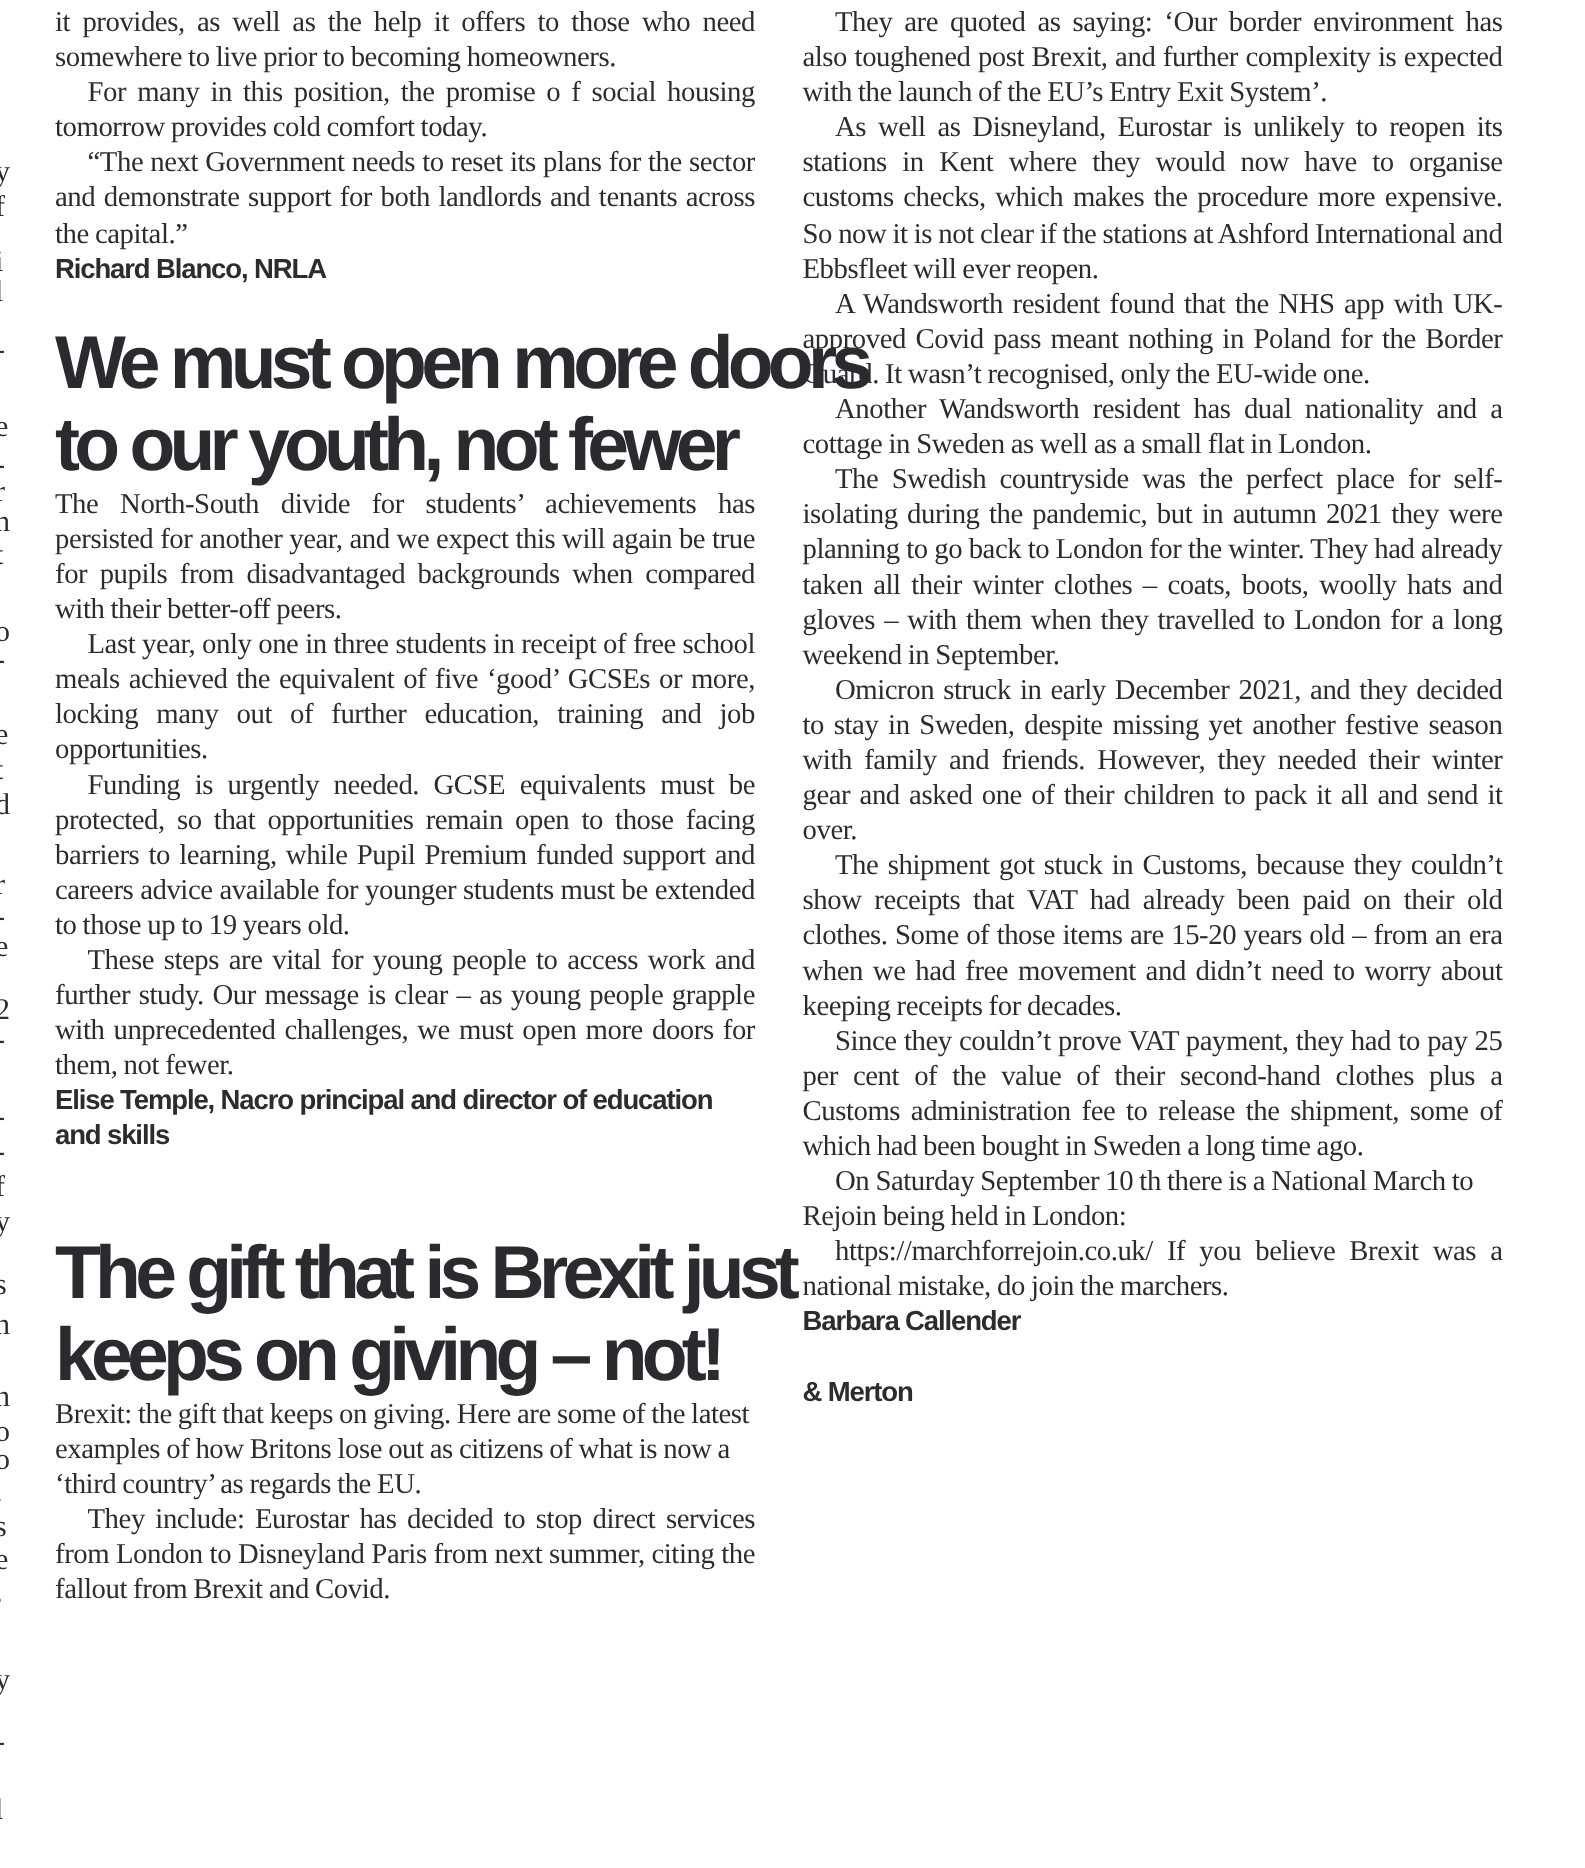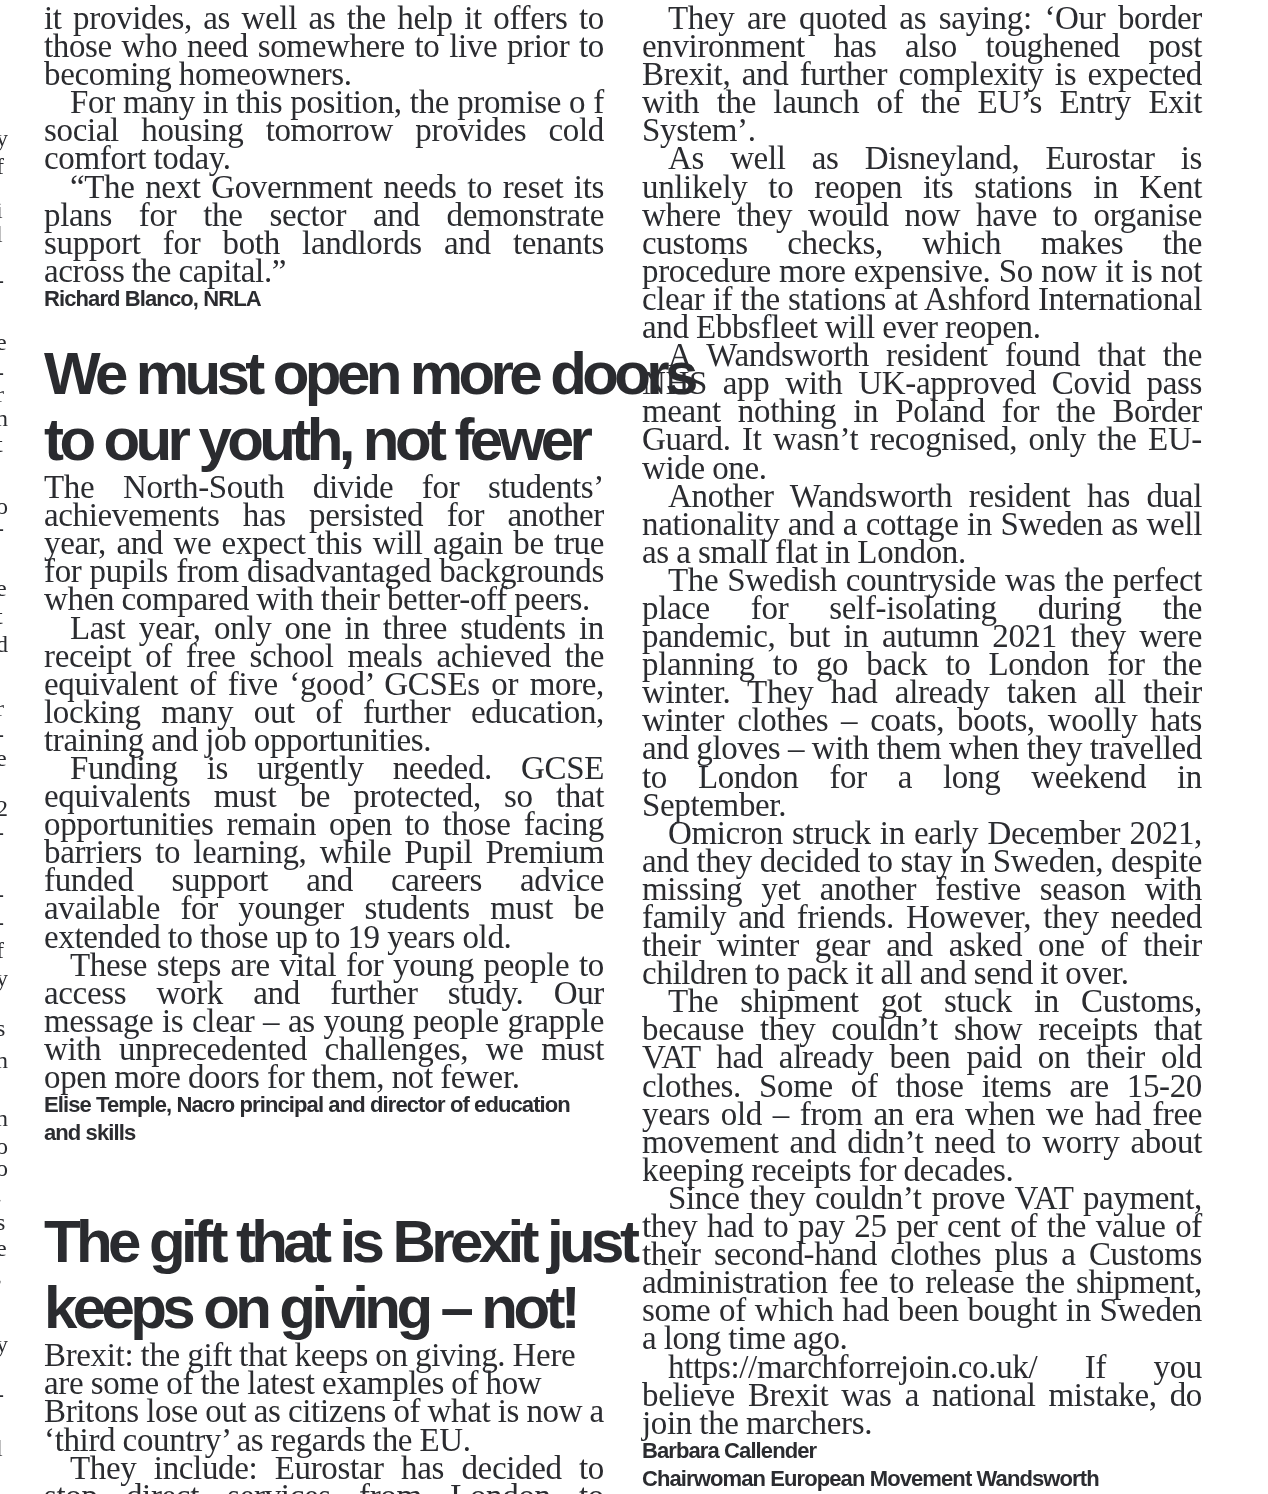--- a/index.html
+++ b/index.html
@@ -3,21 +3,21 @@
 <meta charset="utf-8">
 <style>
   html, body { margin: 0; padding: 0; background: #ffffff; }
   body { width: 1268px; height: 1494px; position: relative; overflow: hidden; color: #2b2c30; }
   .page { position: absolute; left: 0; top: 0; width: 1268px; height: 1494px; }
   .edge { position: absolute; left: 0; top: 0; width: 14px; height: 1494px; overflow: hidden; }
   .edge span { position: absolute; left: -4px; font-family: "Liberation Serif", serif; font-size: 24px; line-height: 28px; color: #2b2c30; }
   .col { position: absolute; top: 4px; width: 560px; }
   .col-left { left: 44px; }
   .col-right { left: 642px; }
-  .p { font-family: "Liberation Serif", serif; font-size: 33px; line-height: 28.1px; margin: 0; text-align: justify; letter-spacing: -0.35px; word-spacing: -0.5px; hyphens: manual; }
+  .p { font-family: "Liberation Serif", serif; font-size: 23px; line-height: 28.1px; margin: 0; text-align: justify; letter-spacing: -0.35px; word-spacing: -0.5px; hyphens: manual; }
   .p.indent { text-indent: 26px; }
   .sig { font-family: "Liberation Sans", sans-serif; font-weight: bold; font-size: 22px; line-height: 28.1px; margin: 0; letter-spacing: -0.9px; transform-origin: left; }
   .headline { font-family: "Liberation Sans", sans-serif; font-weight: bold; font-size: 60px; line-height: 66px; margin: 0; letter-spacing: -4.6px; color: #2a2b2f; white-space: nowrap; }
   .spacer-h1 { height: 28px; }
   .spacer-h2 { height: 62px; }
 </style>
 </head>
 <body>
 
 <div class="page">
@@ -102,21 +102,22 @@
   <div class="col col-right">
     <section>
       <p class="p indent">They are quoted as saying: ‘Our border envi­ronment has also toughened post Brexit, and fur­ther complexity is expected with the launch of the EU’s Entry Exit System’.</p>
       <p class="p indent">As well as Disneyland, Eurostar is unlikely to reopen its stations in Kent where they would now have to organise customs checks, which makes the procedure more expensive. So now it is not clear if the stations at Ashford International and Ebbsfleet will ever reopen.</p>
       <p class="p indent">A Wandsworth resident found that the NHS app with UK-approved Covid pass meant nothing in Poland for the Border Guard. It wasn’t recognised, only the EU-wide one.</p>
       <p class="p indent">Another Wandsworth resident has dual nation­ality and a cottage in Sweden as well as a small flat in London.</p>
       <p class="p indent">The Swedish countryside was the perfect place for self-isolating during the pandemic, but in au­tumn 2021 they were planning to go back to Lon­don for the winter. They had already taken all their winter clothes – coats, boots, woolly hats and gloves – with them when they travelled to London for a long weekend in September.</p>
       <p class="p indent">Omicron struck in early December 2021, and they decided to stay in Sweden, despite missing yet another festive season with family and friends. However, they needed their winter gear and asked one of their children to pack it all and send it over.</p>
       <p class="p indent">The shipment got stuck in Customs, because they couldn’t show receipts that VAT had already been paid on their old clothes. Some of those items are 15-20 years old – from an era when we had free movement and didn’t need to worry about keep­ing receipts for decades.</p>
       <p class="p indent">Since they couldn’t prove VAT payment, they had to pay 25 per cent of the value of their second-hand clothes plus a Customs administration fee to release the shipment, some of which had been bought in Sweden a long time ago.</p>
+      <p class="p indent" style="text-align:left">On Saturday September 10 th there is a National March to Rejoin being held in London:</p>
       <p class="p indent">https://marchforrejoin.co.uk/ If you believe Brexit was a national mistake, do join the marchers.</p>
       <p class="sig">
         <span>Barbara Callender</span><br>
-        <span>Chairwoman European Movement Wandsworth</span><br>
+        <br>
         <span>&amp; Merton</span>
       </p>
     </section>
   </div>
 </div>
 
 </body></html>

